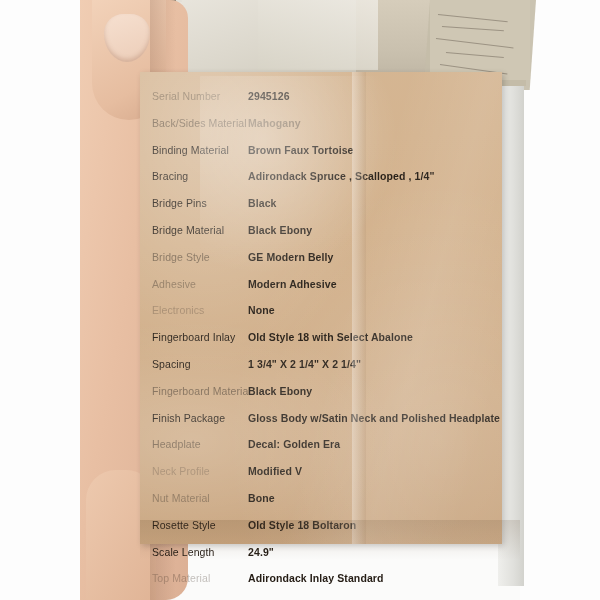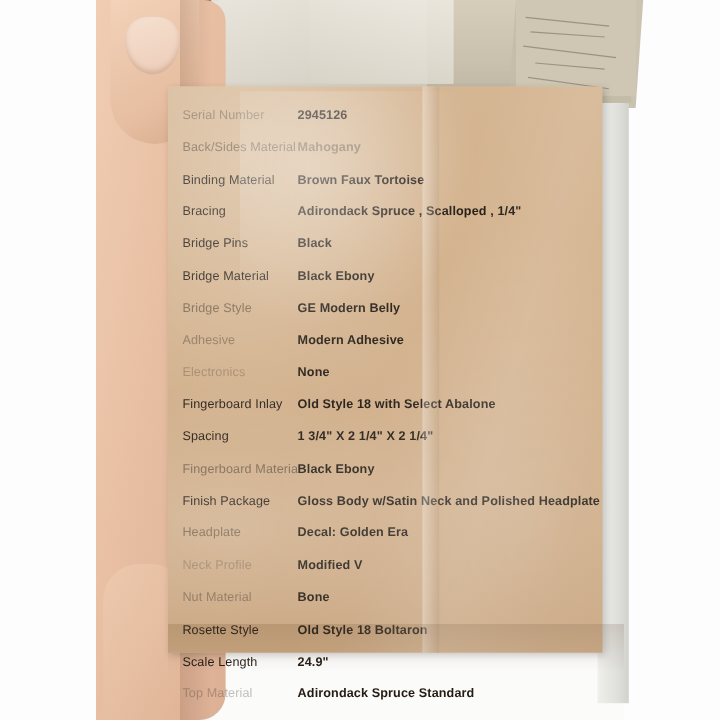--- a/index.html
+++ b/index.html
@@ -327,21 +327,21 @@
         <div class="row">
           <span class="lbl">Rosette Style</span>
           <span class="val">Old Style 18 Boltaron</span>
         </div>
         <div class="row">
           <span class="lbl">Scale Length</span>
           <span class="val">24.9"</span>
         </div>
         <div class="row faded">
           <span class="lbl">Top Material</span>
-          <span class="val">Adirondack Spruce Standard</span>
+          <span class="val">Adirondack Inlay Standard</span>
         </div>
         <div class="row faded2">
           <span class="lbl">Top Color</span>
           <span class="val">Chris Hillman Burst</span>
         </div>
       </div>
     <div class="sheet-gloss"></div>
   </div>
   <div class="sheet-fold"></div>
   <div class="glare"></div>

